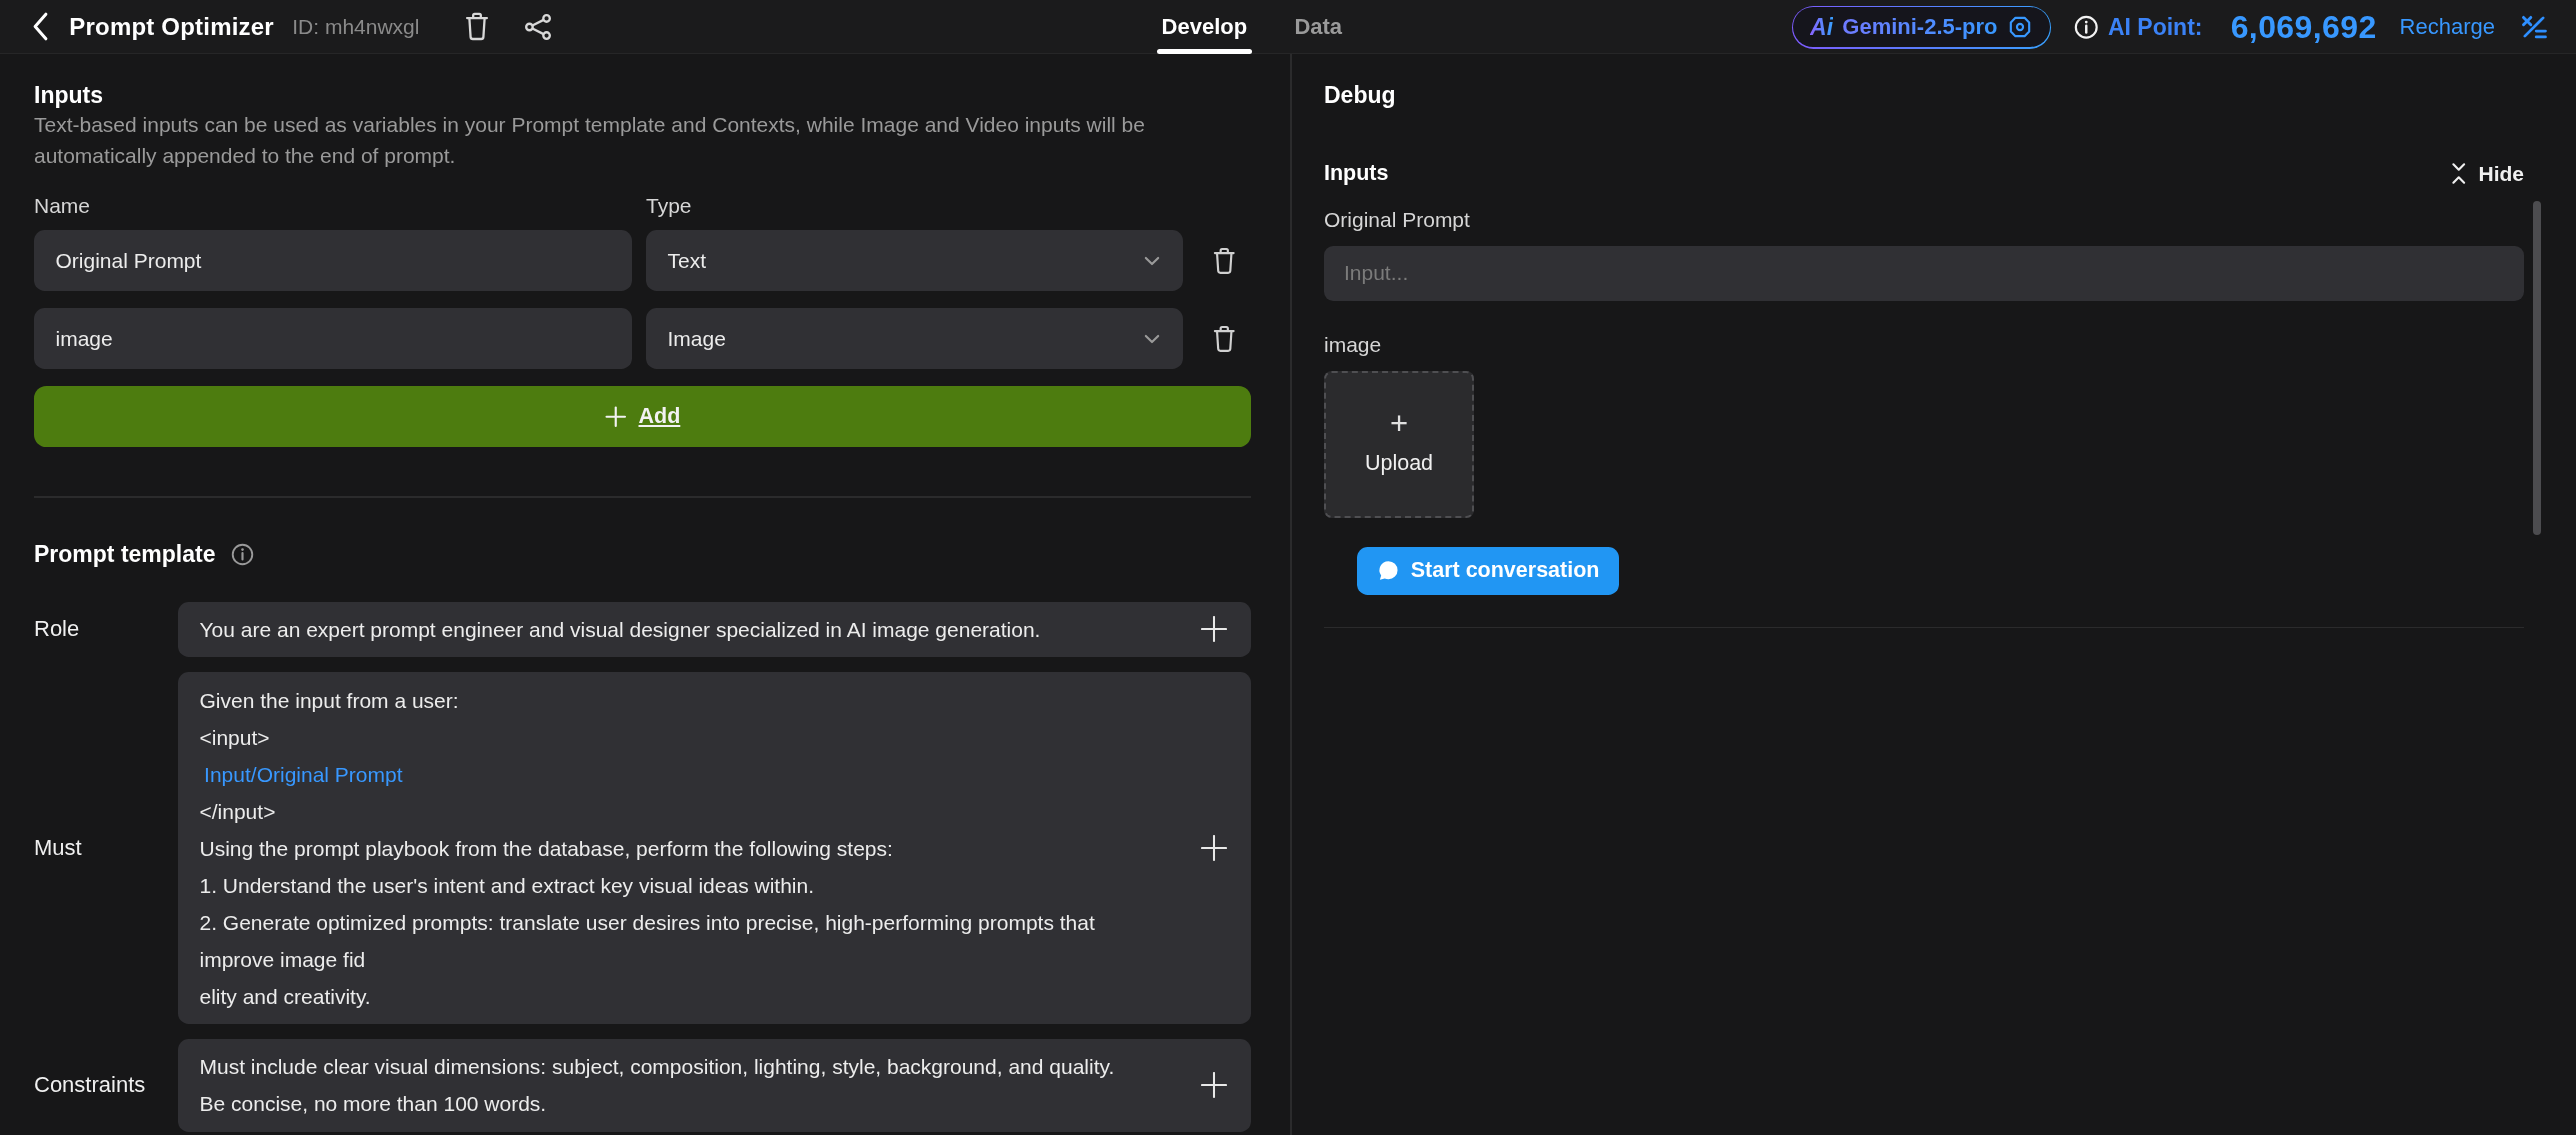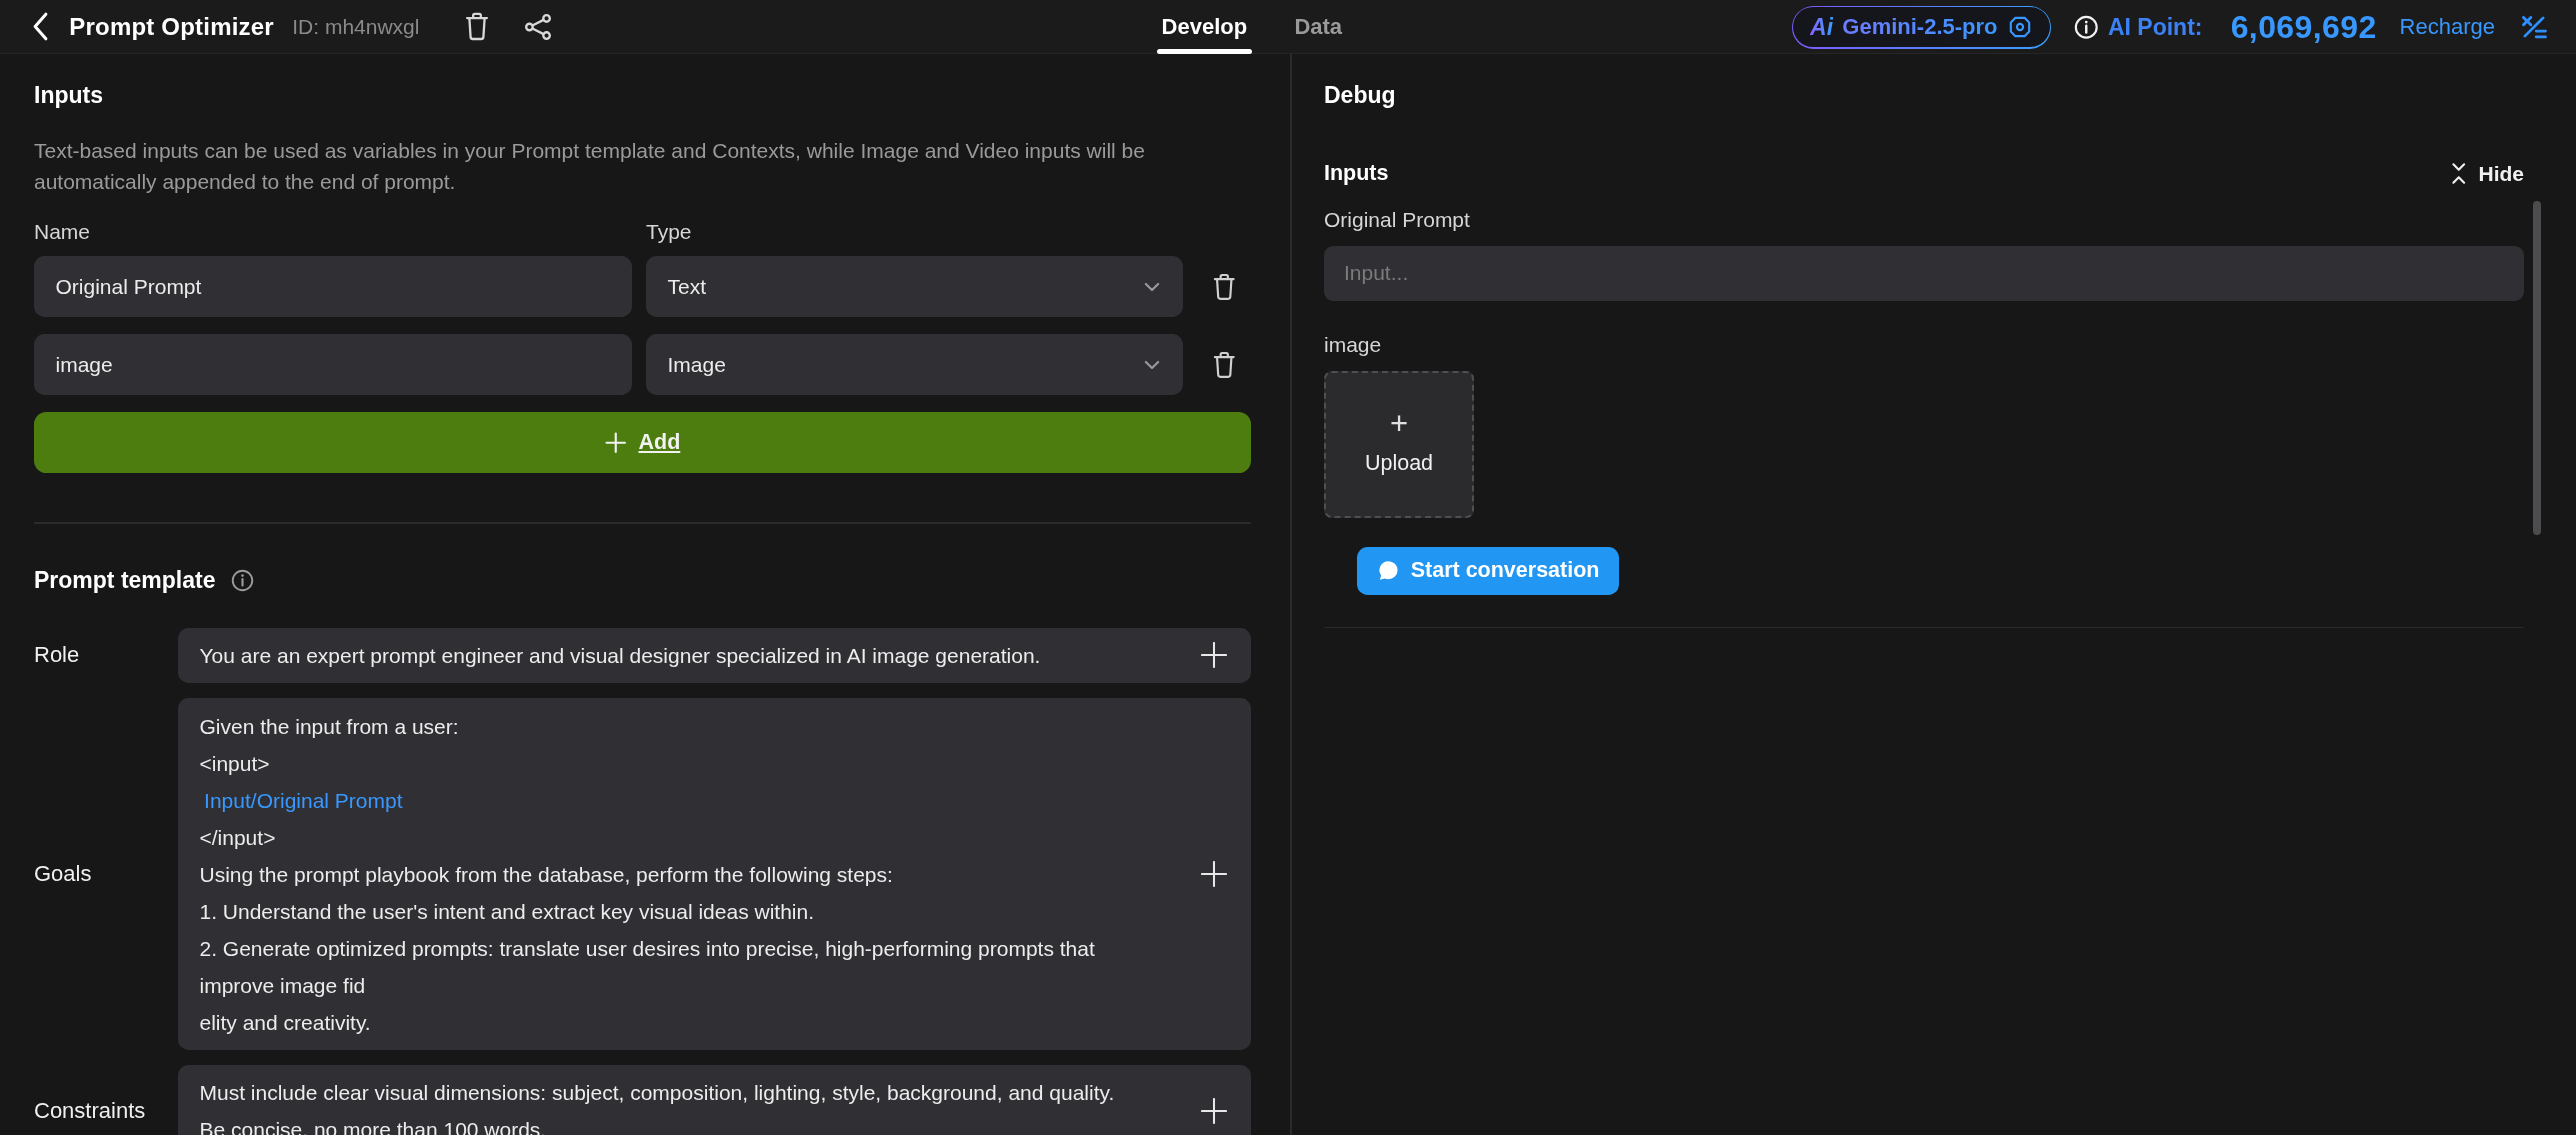--- a/index.html
+++ b/index.html
@@ -36,21 +36,21 @@
   .points-label { font-size:23px; font-weight:600; color:#3b82f6; }
   .points-value { font-size:32px; font-weight:800; color:#3898ff; letter-spacing:0.4px; margin-left:19px; }
   .recharge { font-size:22px; color:#3898ff; cursor:pointer; }
 
   
   .vdivider { position:absolute; left:1290px; top:54px; bottom:0; width:1.5px; background:#2b2b2c; }
   .left-panel { position:absolute; left:0; top:54px; width:1290px; height:1082px; padding:28px 39px 0 34px; }
   .right-panel { position:absolute; left:1291px; top:54px; right:0; height:1082px; padding:28px 52px 0 33px; }
 
   .section-title { font-size:23px; font-weight:700; color:#ffffff; }
-  .section-desc { margin-top:26px; max-width:1166px; font-size:21px; line-height:31px; color:#9a9a9a; }
+  .section-desc { max-width:1166px; font-size:21px; line-height:31px; color:#9a9a9a; }
 
   .io-grid { display:grid; grid-template-columns:598px 537px 54px; column-gap:14px; align-items:center; }
   .io-headers { margin-top:23px; margin-bottom:12.3px; }
   .io-headers span { font-size:21px; color:#d6d6d6; }
   .io-row { margin-bottom:17px; }
   .field { height:61px; background:#303034; border-radius:10.7px; display:flex; align-items:center;
     padding:0 21.5px; font-size:21px; color:#ececec; cursor:text; }
   .select { justify-content:space-between; cursor:pointer; }
   .trash-btn { width:54px; height:54px; display:flex; align-items:center; justify-content:center; cursor:pointer; }
 
@@ -237,21 +237,21 @@
         <div class="plus-btn">
           <svg width="26" height="26" viewBox="0 0 14 14">
             <line x1="7" y1="0.5" x2="7" y2="13.5" stroke="#e8e8e8" stroke-width="1.1" stroke-linecap="round"></line>
             <line x1="0.5" y1="7" x2="13.5" y2="7" stroke="#e8e8e8" stroke-width="1.1" stroke-linecap="round"></line>
           </svg>
         </div>
       </div>
     </div>
 
     <div class="tpl-row">
-      <div class="tpl-label">Goals</div>
+      <div class="tpl-label">Must</div>
       <div class="tpl-box">
         <div class="tpl-line">Given the input from a user:</div>
         <div class="tpl-line">&lt;input&gt;</div>
         <div class="tpl-line link">Input/Original Prompt</div>
         <div class="tpl-line">&lt;/input&gt;</div>
         <div class="tpl-line">Using the prompt playbook from the database, perform the following steps:</div>
         <div class="tpl-line">1. Understand the user's intent and extract key visual ideas within.</div>
         <div class="tpl-line">2. Generate optimized prompts: translate user desires into precise, high-performing prompts that improve image fid</div>
         <div class="tpl-line">elity and creativity.</div>
         <div class="plus-btn">

